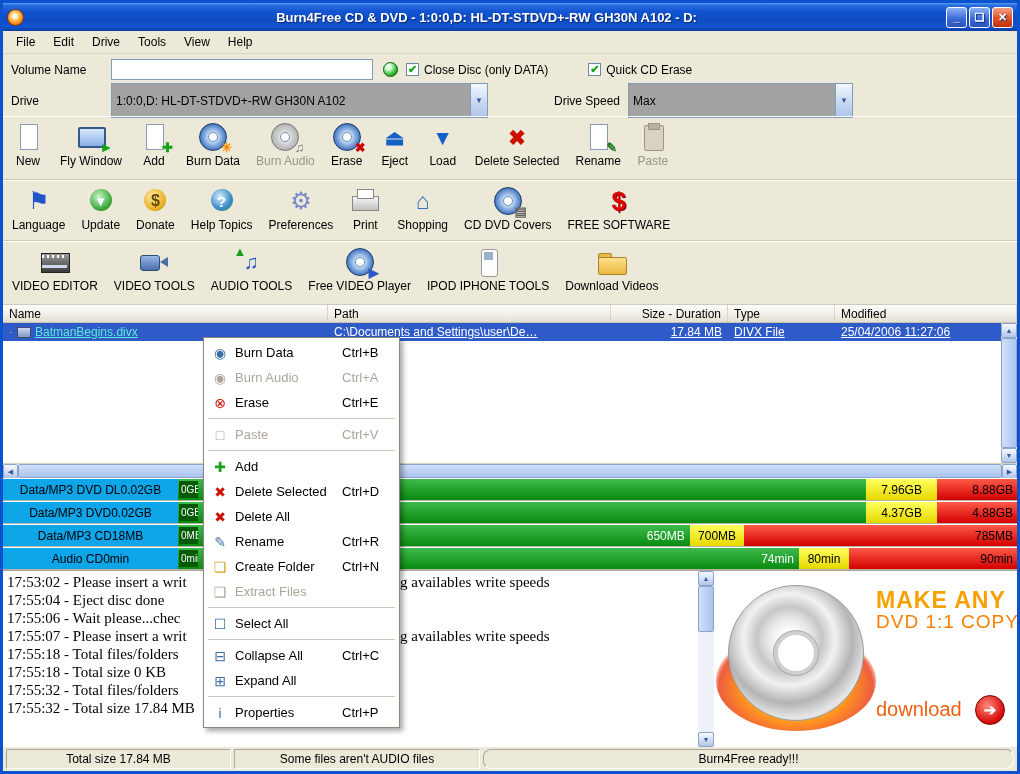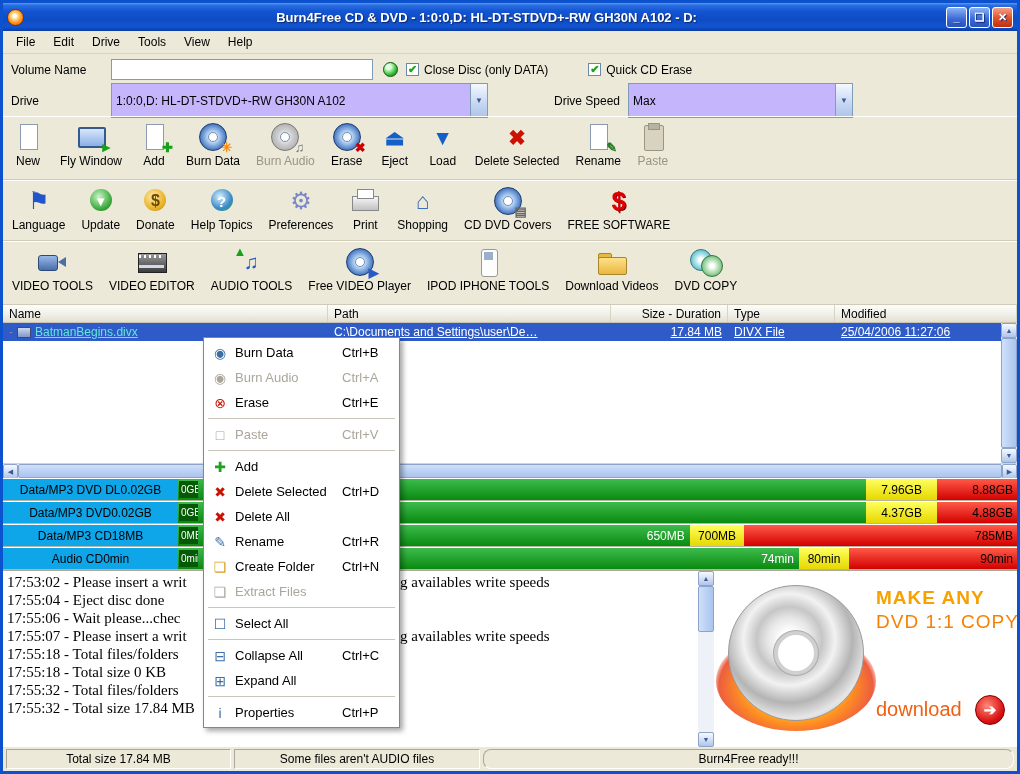--- a/index.html
+++ b/index.html
@@ -27,21 +27,21 @@
   .menu-item{padding:2px 9px;cursor:default;}
   
   .frow{height:31px;flex:0 0 31px;display:flex;align-items:center;padding:0 8px;}
   .flabel{width:100px;flex:0 0 100px;}
   .txt-input{width:262px;height:21px;border:1px solid #7f9db9;background:#fff;padding:1px 3px;font:12px "Liberation Sans",sans-serif;}
   .help-orb{width:15px;height:15px;border-radius:50%;margin:0 8px 0 10px;
     background:radial-gradient(circle at 35% 30%,#dcffdc 0 20%,#3cc03c 60%,#0f7010 100%);border:1px solid #0a5a0a;}
   .checkbox{width:13px;height:13px;border:1px solid #6a8aa8;background:#fff;display:inline-flex;align-items:center;justify-content:center;margin-right:5px;}
   .check{color:#1ca41c;font-size:11px;font-weight:bold;line-height:1;}
   .cb-label{margin-right:40px;}
-  .combo{height:35px;border:1px solid #7f9db9;background:#c4b5fd;display:flex;align-items:center;}
+  .combo{height:35px;border:1px solid #7f9db9;background:#a3a3a3;display:flex;align-items:center;}
   .combo .cval{flex:1;padding:0 4px;white-space:nowrap;overflow:hidden;}
   .dd-btn{width:17px;height:100%;border-left:1px solid #7f9db9;display:flex;align-items:center;justify-content:center;
     background:linear-gradient(180deg,#f4f8ff,#c6d6f2 60%,#aec4ea);color:#3a5a9a;font-size:8px;}
   .combo.drive{width:377px;}
   .combo.speed{width:225px;}
   .speed-label{margin:0 8px 0 66px;}
   
   .toolbar{display:flex;align-items:flex-start;padding:3px 6px 1px;gap:10px;
     border-top:1px solid #fff;border-bottom:1px solid #cfcbb8;}
   .tb1{height:64px;flex:0 0 64px;}
@@ -147,21 +147,21 @@
   .logscroll .sthumb{flex:0 0 46px;}
   .logtrack{flex:1;}
   .ad{width:303px;flex:0 0 303px;position:relative;background:#fff;overflow:hidden;}
   .flame{position:absolute;left:2px;top:60px;width:160px;height:100px;border-radius:50%;
     background:radial-gradient(ellipse at 50% 55%,rgba(255,220,40,.95) 0 25%,rgba(255,130,10,.9) 50%,rgba(230,40,0,.75) 68%,transparent 75%);}
   .adcd{position:absolute;left:14px;top:14px;width:136px;height:136px;border-radius:50%;
     background:radial-gradient(circle at 45% 40%,#ffffff 0 8%,#e6e6e6 20%,#c6c6c6 30%,#f2f2f2 42%,#b4b4b4 58%,#e6e6e6 72%,#8e8e8e 100%);
     border:1px solid #9a9a9a;}
   .adcd::after{content:"";position:absolute;left:50%;top:50%;transform:translate(-50%,-50%);width:36px;height:36px;border-radius:50%;
     background:#fff;border:4px solid #d0d0d0;box-shadow:0 0 0 1px #aaa;}
-  .ad-t1{position:absolute;left:162px;top:16px;color:#f7a000;font-weight:bold;font-size:19px;letter-spacing:1px;white-space:nowrap;}
+  .ad-t1{position:absolute;left:162px;top:16px;color:#f7a000;font-weight:bold;font-size:23px;letter-spacing:1px;white-space:nowrap;}
   .ad-t2{position:absolute;left:162px;top:40px;color:#f78000;font-weight:normal;font-size:19px;letter-spacing:1px;white-space:nowrap;}
   .ad-dl{position:absolute;left:162px;bottom:26px;color:#f06010;font-size:20px;}
   .ad-btn{position:absolute;right:12px;bottom:22px;width:30px;height:30px;border-radius:50%;color:#fff;font-size:15px;font-weight:bold;
     display:flex;align-items:center;justify-content:center;background:radial-gradient(circle at 40% 35%,#ff8a7a,#d81010 65%,#a00000);border:1px solid #800000;}
   
   .statusbar{height:24px;flex:0 0 24px;display:flex;gap:3px;padding:2px 3px;background:#ece9d8;}
   .st-cell{border:1px solid;border-color:#aca899 #fff #fff #aca899;padding:2px 6px;white-space:nowrap;overflow:hidden;text-align:center;}
   .st1{flex:0 0 225px;}
   .st2{flex:0 0 246px;}
   .st3{flex:1;border-radius:8px;}
@@ -396,33 +396,33 @@
           <span class="ov"></span>
         </span>
         <span class="tlabel">FREE SOFTWARE</span>
       </div>
 
   </div>
 
   <div class="toolbar tb3">
 
       <div class="tbtn">
+        <span class="ic i-vedit">
+          <span class="g"></span>
+          <span class="ov"></span>
+        </span>
+        <span class="tlabel">VIDEO EDITOR</span>
+      </div>
+
+      <div class="tbtn">
         <span class="ic i-vtools">
           <span class="g"></span>
           <span class="ov"></span>
         </span>
         <span class="tlabel">VIDEO TOOLS</span>
-      </div>
-
-      <div class="tbtn">
-        <span class="ic i-vedit">
-          <span class="g"></span>
-          <span class="ov"></span>
-        </span>
-        <span class="tlabel">VIDEO EDITOR</span>
       </div>
 
       <div class="tbtn">
         <span class="ic i-atools">
           <span class="g">♫</span>
           <span class="ov">▲</span>
         </span>
         <span class="tlabel">AUDIO TOOLS</span>
       </div>
 
@@ -443,27 +443,20 @@
       </div>
 
       <div class="tbtn">
         <span class="ic i-dlvid">
           <span class="g"></span>
           <span class="ov"></span>
         </span>
         <span class="tlabel">Download Videos</span>
       </div>
 
-      <div class="tbtn">
-        <span class="ic i-dvdcopy">
-          <span class="g"></span>
-          <span class="ov"></span>
-        </span>
-        <span class="tlabel">DVD COPY</span>
-      </div>
 
   </div>
 
   <div class="listhead">
 
       <span class="lh-cell">Name</span>
 
       <span class="lh-cell">Path</span>
 
       <span class="lh-cell right">Size - Duration</span>

